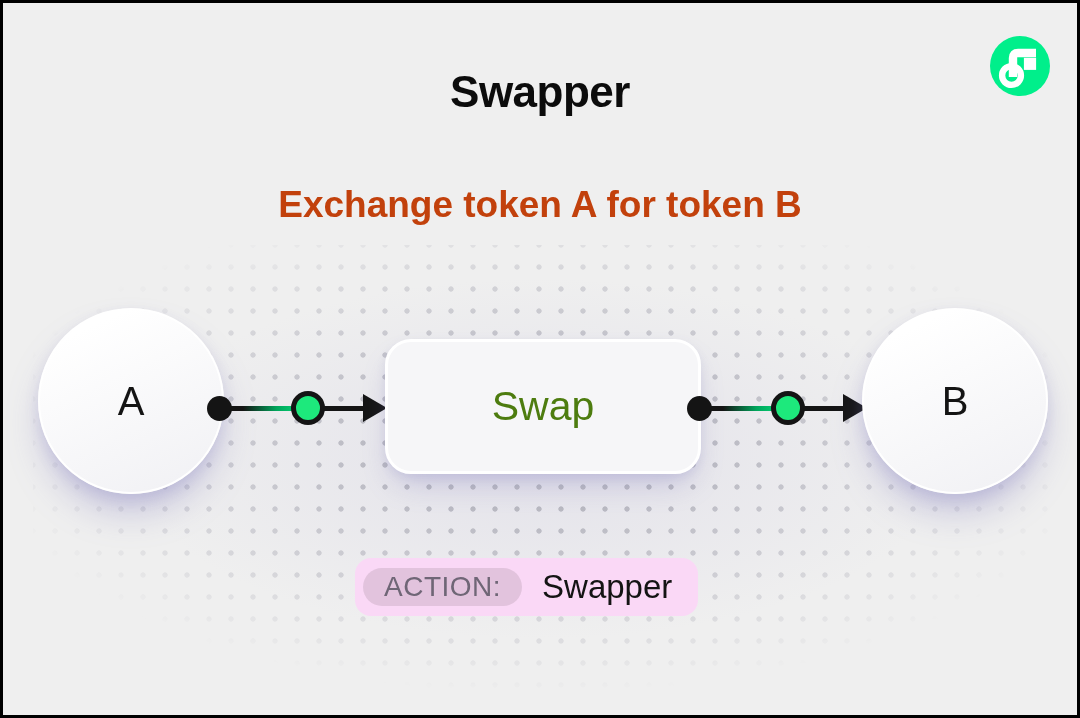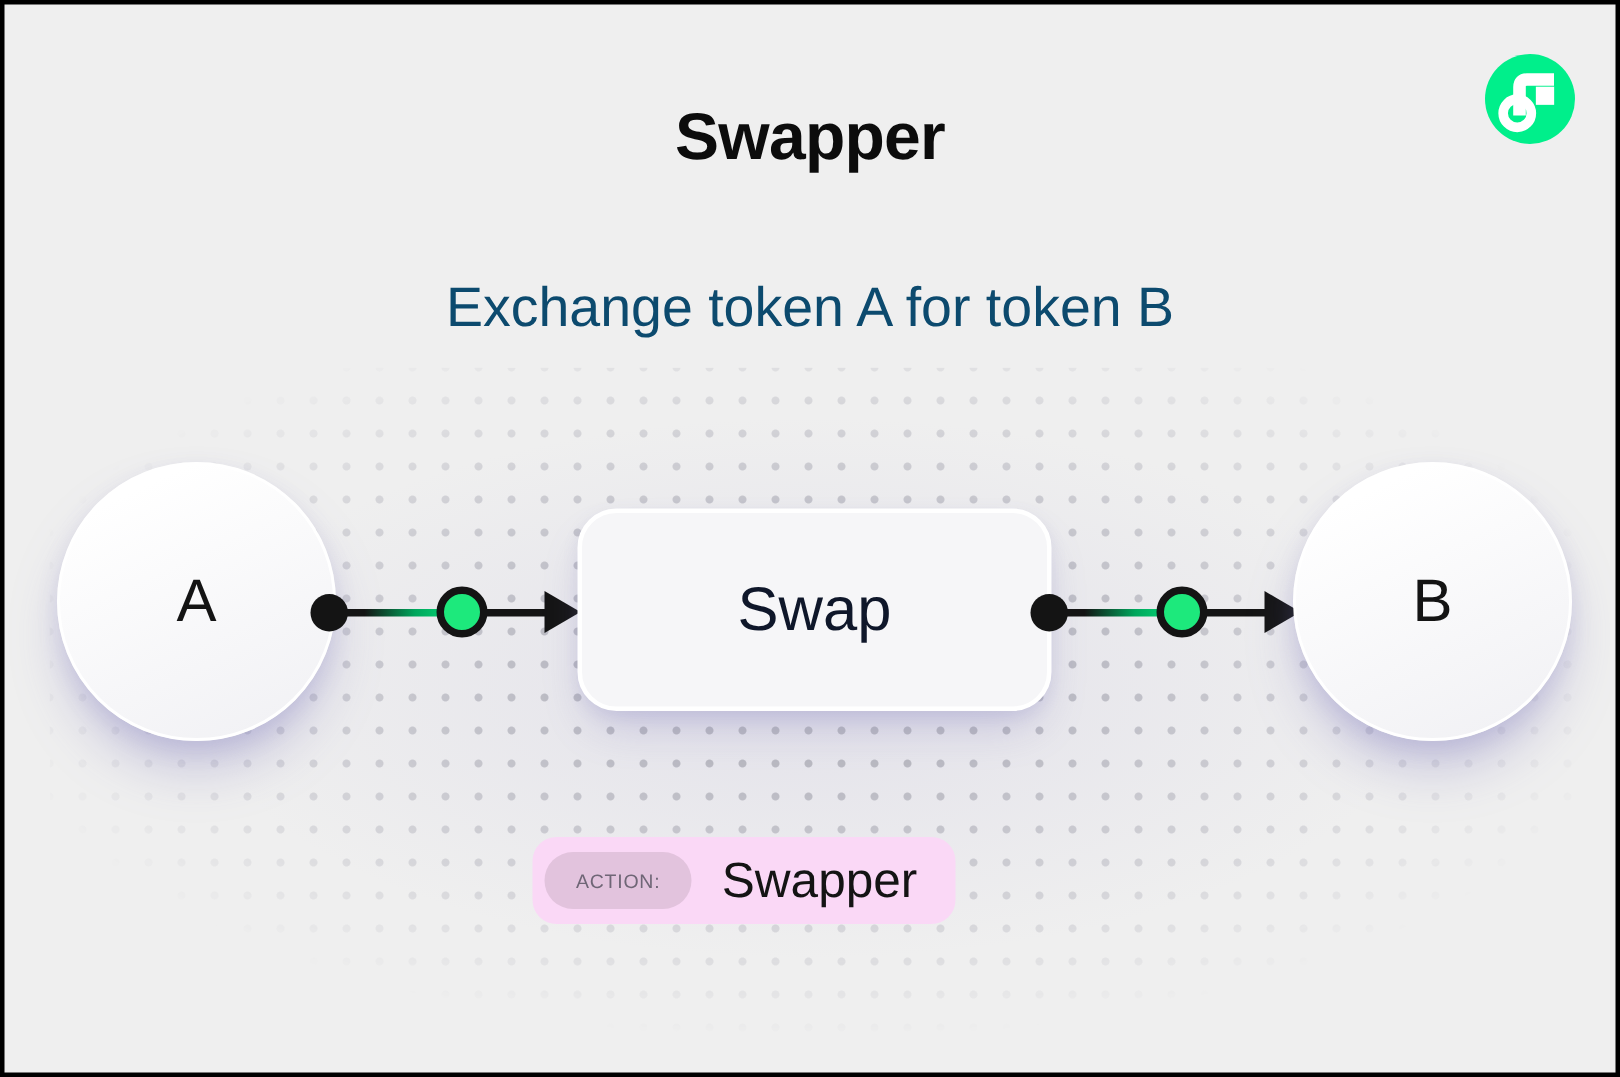--- a/index.html
+++ b/index.html
@@ -43,22 +43,22 @@
     font-weight: 700;
     letter-spacing: -0.5px;
     color: #0c0c0c;
   }
 
   .page-subtitle {
     position: absolute;
     left: 0; right: 0; top: 181px;
     text-align: center;
     font-size: 37px;
-    font-weight: 400;
-    color: #0c4a6e;
+    font-weight: 700;
+    color: #c2410c;
   }
 
   .flow-logo {
     position: absolute;
     left: 987px; top: 33px;
     width: 60px; height: 60px;
   }
   .logo-green { fill: var(--green, #00ef8b); }
 
   
@@ -87,21 +87,21 @@
     width: 316px; height: 135px;
     box-sizing: border-box;
     background: #f6f6f8;
     border: 3px solid #ffffff;
     border-radius: 26px;
     box-shadow: 0 16px 30px -8px rgba(120,115,185,0.32), 0 4px 10px rgba(125,120,190,0.12);
     display: flex;
     align-items: center;
     justify-content: center;
     font-size: 41px;
-    color: #0f172a;
+    color: #4d7c0f;
   }
 
   
   .connector {
     position: absolute;
     top: 388px;
     width: 180px; height: 34px;
   }
   .connector-left  { left: 204px; }
   .connector-right { left: 684px; }
@@ -155,21 +155,21 @@
     padding: 0 26px 0 8px;
     gap: 20px;
   }
   .action-label-pill {
     height: 38px;
     border-radius: 19px;
     background: var(--badge-inner, #e2c3dd);
     display: inline-flex;
     align-items: center;
     padding: 0 21px;
-    font-size: 13px;
+    font-size: 28px;
     letter-spacing: 0.5px;
     color: var(--badge-label, #6f6676);
   }
   .action-value {
     font-size: 33px;
     color: #141414;
   }
 </style>
 </head>
 <body>

